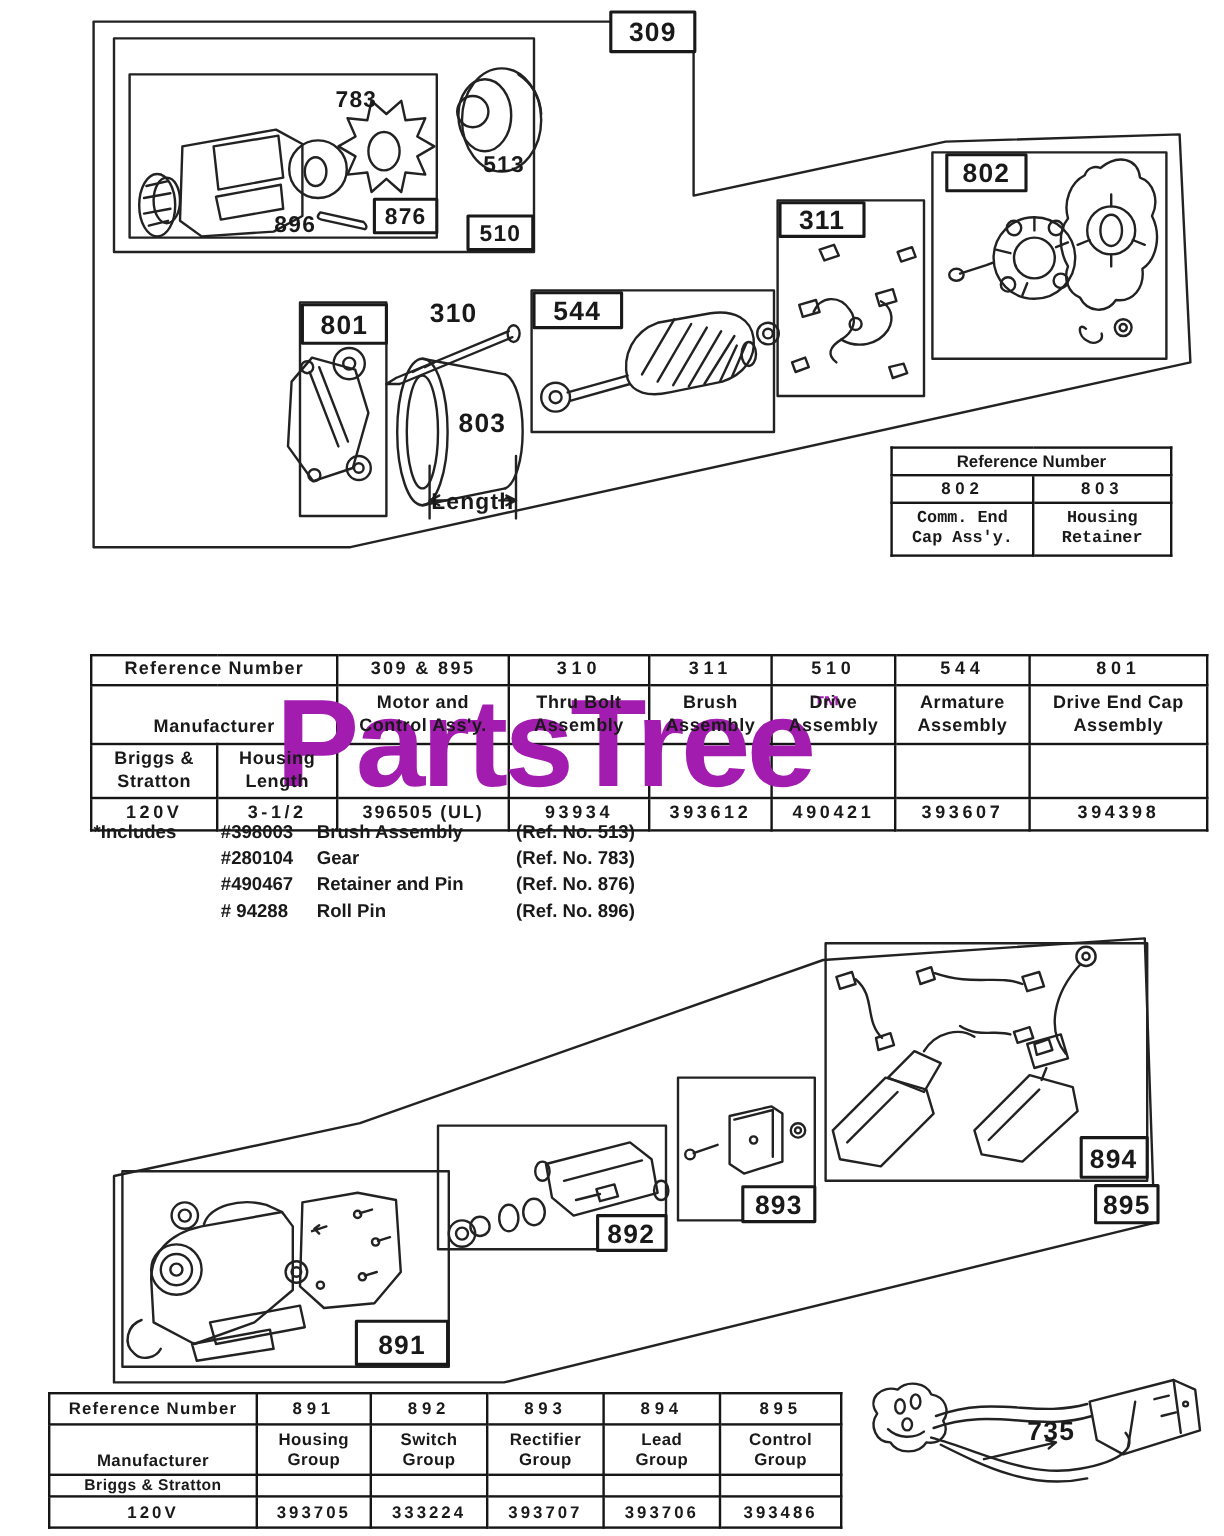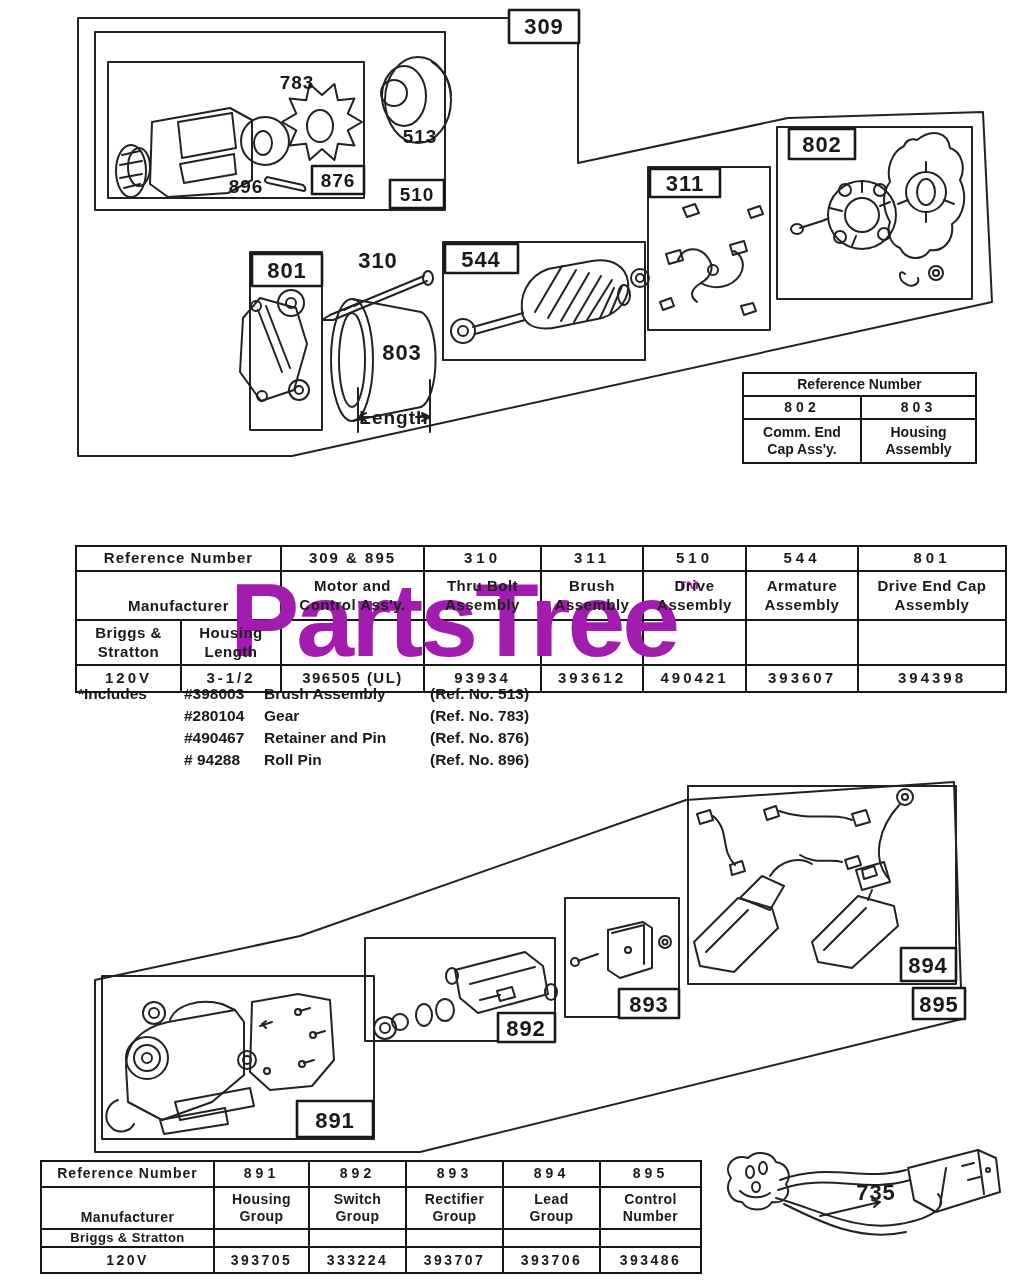--- a/index.html
+++ b/index.html
@@ -30,21 +30,21 @@
   .main-table td{height:23px;}
   .main-table .r2 td{height:44px;}
   .main-table .r3 td{height:43px;}
   .main-table .r4 td{height:25px;}
   .main-table .refnum span{letter-spacing:4px;}
   .main-table .partnum span{letter-spacing:3px;}
   .main-table .bottomalign{vertical-align:bottom;padding-bottom:3px;}
   .wrap-narrow{max-width:118px;}
   .ref-mini{left:742px;top:372px;width:233px;font-size:14px;}
   .ref-mini td{height:21px;}
-  .ref-mini .desc td{height:42px;}
+  .ref-mini .desc td{height:42px;font-family:Liberation Mono, monospace;}
   .ref-mini .refnum span{letter-spacing:4px;}
   .ref-mini .partnum span{letter-spacing:2px;}
   .wrap-comm{max-width:88px;}
   .bot-table{left:40px;top:1160px;width:660px;font-size:14px;letter-spacing:.4px;}
   .bot-table td{height:24px;}
   .bot-table .r2 td{height:38px;}
   .bot-table .r3 td{height:16px;font-size:13px;}
   .bot-table .r4 td{height:24px;}
   .bot-table .refnum span{letter-spacing:4px;}
   .bot-table .partnum span{letter-spacing:2.5px;}
@@ -211,21 +211,21 @@
     <td colspan="2">
       <span>Reference Number</span>
     </td>
   </tr>
   <tr class="refnum">
     <td><span>802</span></td>
     <td><span>803</span></td>
   </tr>
   <tr class="desc">
     <td><span class="wrap-comm">Comm. End Cap Ass'y.</span></td>
-    <td><span>Housing Assembly</span></td>
+    <td><span>Housing Retainer</span></td>
   </tr>
 </tbody>
   </table>
 
 <div class="abs watermark" style="color:#a21caf;">
   <span>PartsTree</span><sup>™</sup>
 </div>
 
 <table class="abs main-table">
   <colgroup>
@@ -432,21 +432,21 @@
     <td><span>893</span></td>
     <td><span>894</span></td>
     <td><span>895</span></td>
   </tr>
   <tr class="r2">
     <td class="bottomalign"><span>Manufacturer</span></td>
     <td><span style="max-width:66px">Housing Group</span></td>
     <td><span style="max-width:60px">Switch Group</span></td>
     <td><span style="max-width:70px">Rectifier Group</span></td>
     <td><span style="max-width:50px">Lead Group</span></td>
-    <td><span style="max-width:62px">Control Number</span></td>
+    <td><span style="max-width:62px">Control Group</span></td>
   </tr>
   <tr class="r3">
     <td><span>Briggs &amp; Stratton</span></td>
     <td></td>
     <td></td>
     <td></td>
     <td></td>
     <td></td>
   </tr>
   <tr class="r4 partnum">

